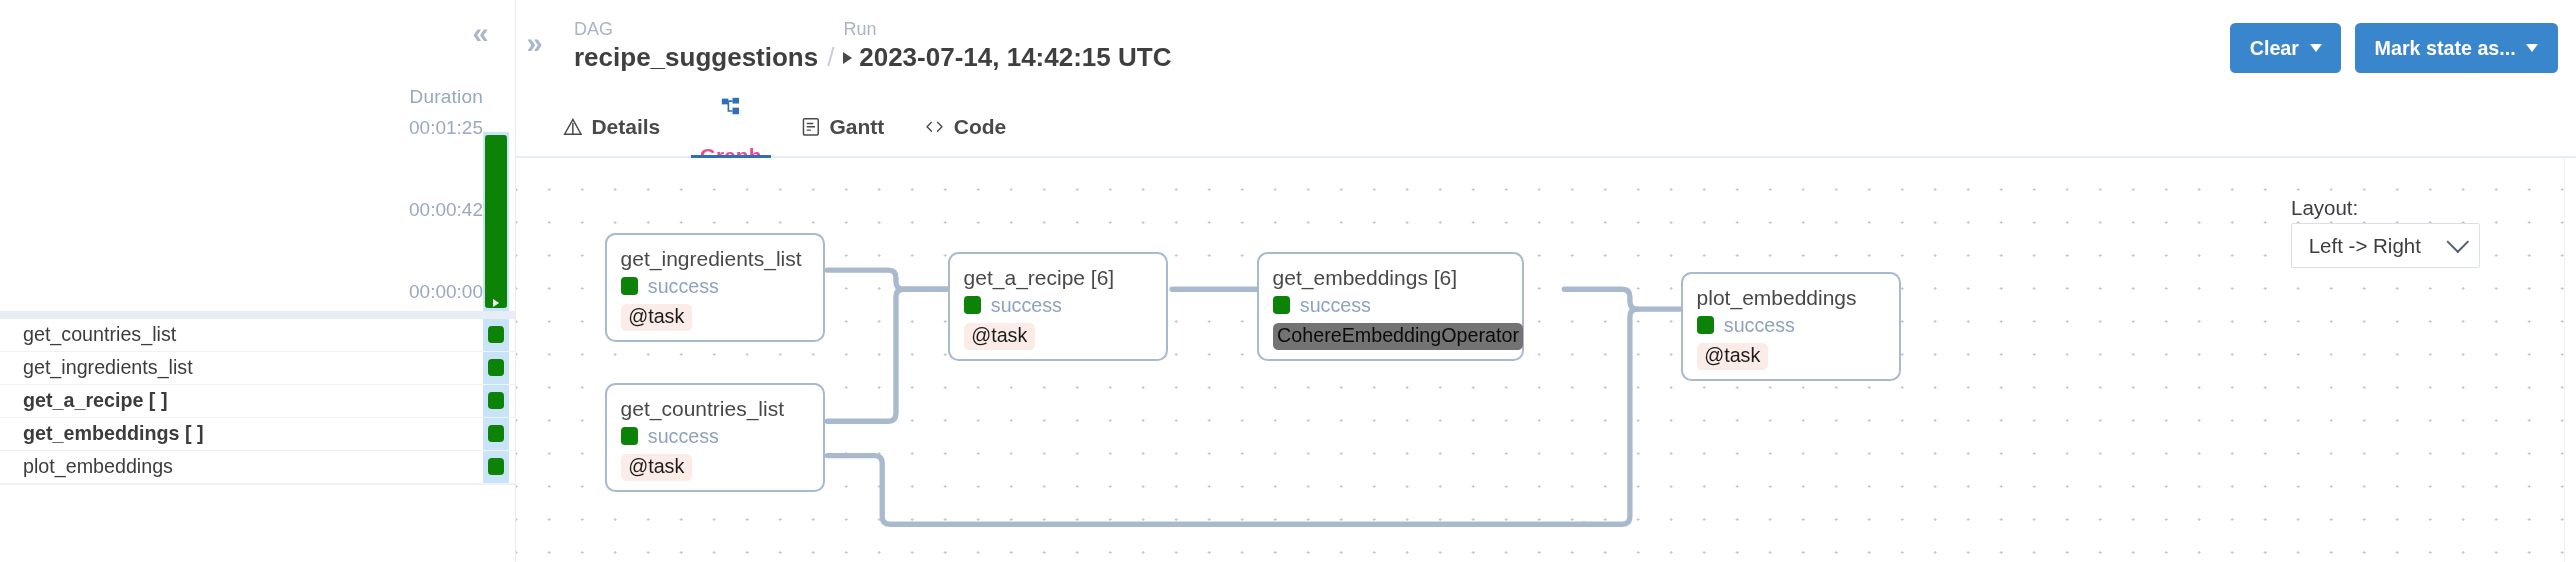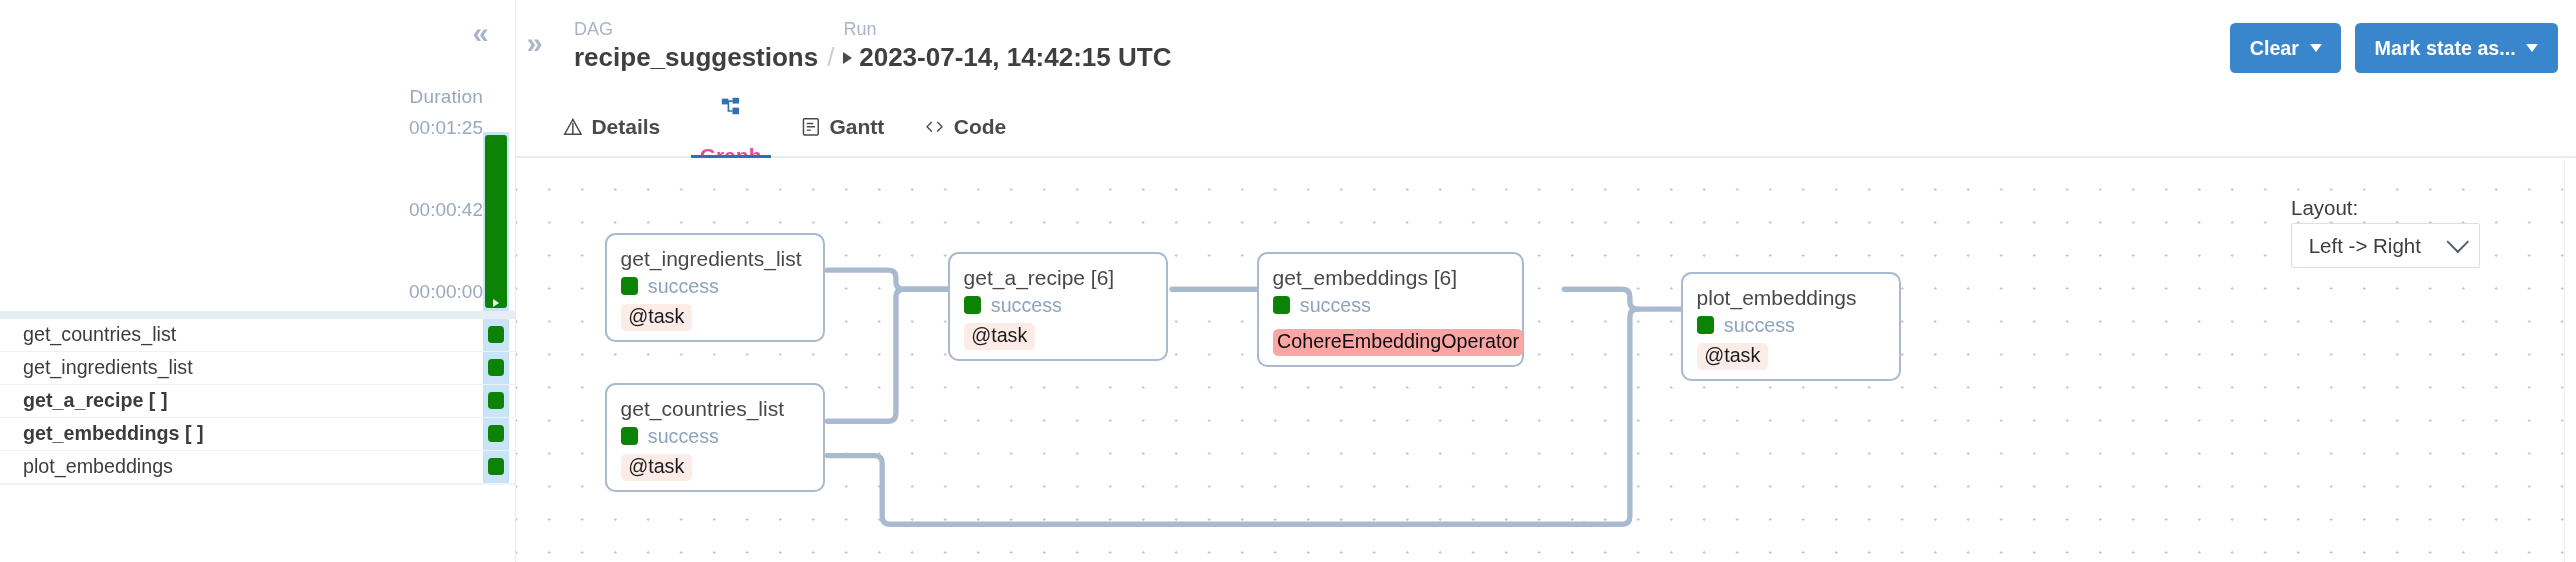--- a/index.html
+++ b/index.html
@@ -344,28 +344,27 @@
     display: inline-block;
     background: #fcece7;
     color: #1b1b1b;
     border-radius: 5.3px;
     font-size: 19.7px;
     padding: 2.3px 7.6px 3.8px 7.6px;
     line-height: 1.1;
   }
   .badge-op {
     display: inline-block;
-    background: #fca5a5;
+    background: #737373;
     color: #0c0c0c;
     border-radius: 5.3px;
     font-size: 19.7px;
     padding: 2.3px 4.5px 3.8px 4.5px;
     line-height: 1.1;
     white-space: nowrap;
-    margin-top: 6px;
   }
 
   
   .layout-ctl {
     position: absolute;
     right: 88px;
     top: 38px;
     width: 197px;
   }
   .layout-ctl .lbl {

